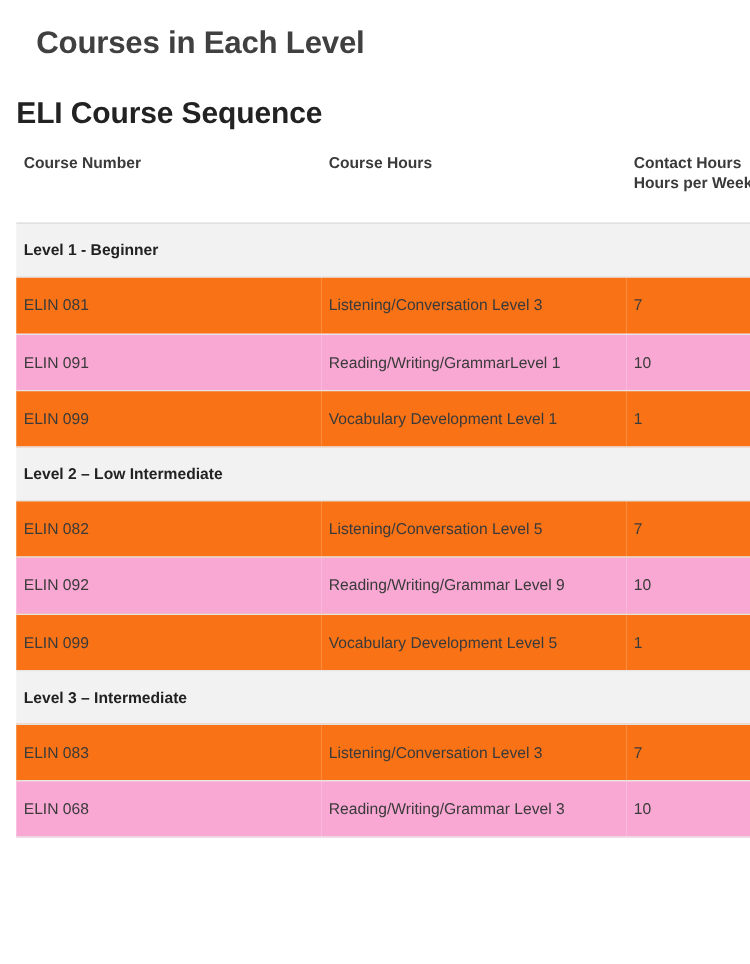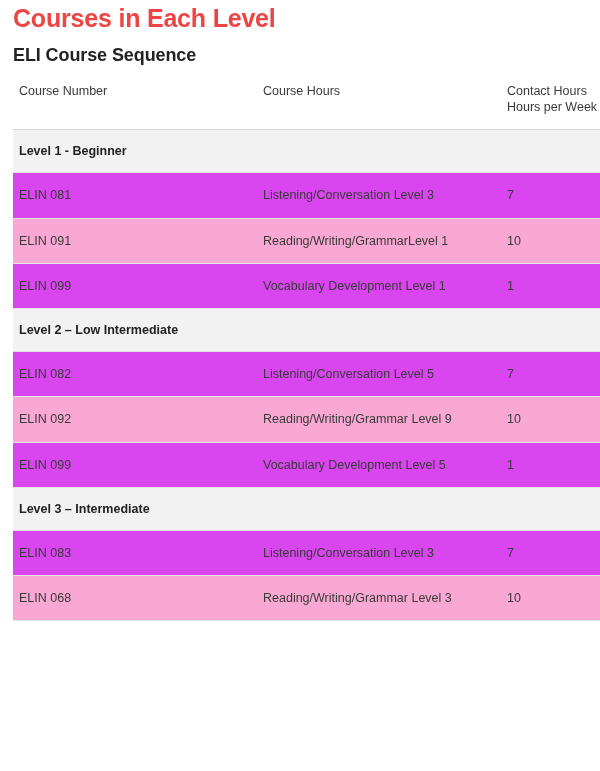--- a/index.html
+++ b/index.html
@@ -15,50 +15,50 @@
     overflow: hidden;
   }
   .page {
     width: 600px;
     box-sizing: border-box;
     padding: 0 8px;
   }
   .page-title {
     font-size: 25px;
     font-weight: bold;
-    color: #ef4444;
-    margin: 0;
+    color: #404040;
+    margin: 16px;
     padding: 4px 0 2px 5px;
     letter-spacing: -0.2px;
   }
   .section-title {
-    font-size: 18px;
+    font-size: 24px;
     font-weight: bold;
     color: #222222;
     margin: 0;
     padding: 10px 0 8px 5px;
     letter-spacing: -0.1px;
   }
   table.course-table {
     width: 584px;
     border-collapse: collapse;
     margin: 0 0 0 5px;
     table-layout: fixed;
   }
   table.course-table th,
   table.course-table td {
     text-align: left;
     vertical-align: top;
     font-size: 12.5px;
     color: #3a3a3a;
   }
   thead th {
-    font-weight: normal;
+    font-weight: bold;
     color: #222222;
-    padding: 10px 6px 14px 6px;
+    padding: 10px 6px 24px 6px;
     border-bottom: 1px solid #d8d8d8;
     line-height: 1.25;
   }
   .col-number { width: 232px; }
   .col-title  { width: 232px; }
   .col-hours  { width: 120px; }
 
   tbody tr.group-row td {
     font-weight: bold;
     color: #222222;
@@ -69,21 +69,21 @@
   }
   tbody tr.course-row td {
     padding: 14px 6px 14px 6px;
     border-bottom: 1px solid #e6e6e6;
     line-height: 1.3;
   }
   tbody tr.course-row.shaded td {
     background: #f9a8d4;
   }
   tbody tr.course-row.plain td {
-    background: #d946ef;
+    background: #f97316;
   }
   .hdr-line { display: block; }
 </style>
 </head>
 <body>
 
 <div class="page">
   <h1 class="page-title">Courses in Each Level</h1>
   <h2 class="section-title">ELI Course Sequence</h2>
 

